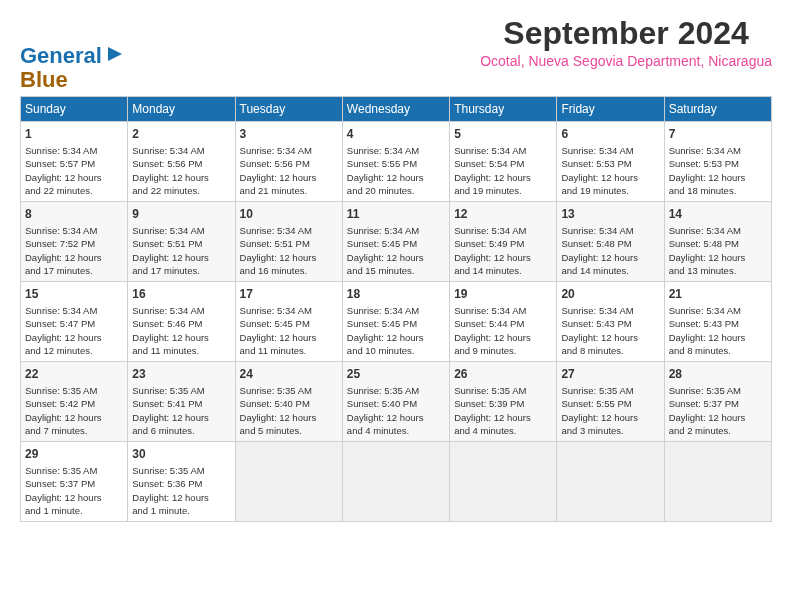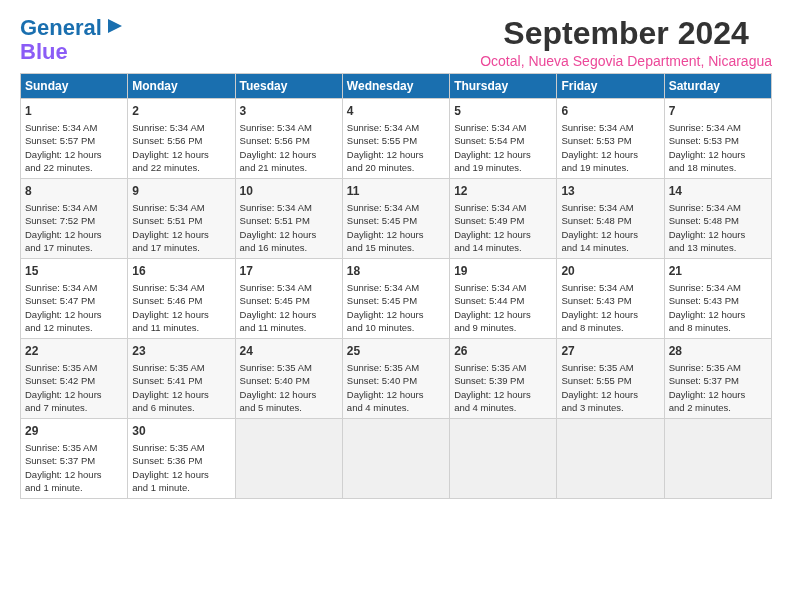--- a/index.html
+++ b/index.html
@@ -28,20 +28,21 @@
     .logo-text {
       font-size: 22px;
       font-weight: bold;
       color: #333;
       line-height: 1.1;
     }
     .logo-text span.blue { color: #1a6faf; }
     .logo-wrapper {
       display: flex;
       align-items: center;
+      margin-top: 28px;
     }
     .title-block {
       text-align: center;
     }
     .month-title {
       font-size: 32px;
       font-weight: bold;
       color: #333;
       line-height: 1.1;
     }
@@ -52,21 +53,21 @@
     }
     table {
       width: 100%;
       border-collapse: collapse;
       table-layout: fixed;
     }
     thead tr th {
       background-color: #1a6faf;
       color: #fff;
       font-size: 12px;
-      font-weight: bold;
+      font-weight: normal;
       padding: 5px 4px;
       text-align: left;
       border: 1px solid #ccc;
     }
     tbody tr td {
       border: 1px solid #d0d0d0;
       vertical-align: top;
       padding: 4px 4px 4px 4px;
       font-size: 9.5px;
       color: #333;
@@ -94,21 +95,21 @@
     <div class="logo-wrapper">
       <div class="logo">
         <div style="display:flex;align-items:center;">
           <span class="logo-text"><span class="blue">General</span></span>
           <div style="margin-left:4px;margin-top:0;">
             <svg width="18" height="18" viewBox="0 0 18 18">
               <polygon points="2,2 16,9 2,16" fill="#1a6faf"></polygon>
             </svg>
           </div>
         </div>
-        <span class="logo-text" style="color:#8b5cf6;">Blue</span>
+        <span class="logo-text" style="color:#a16207;">Blue</span>
       </div>
     </div>
     <div class="title-block">
       <div class="month-title">September 2024</div>
       <div class="location-title">Ocotal, Nueva Segovia Department, Nicaragua</div>
     </div>
   </div>
 
   <table>
     <thead>

